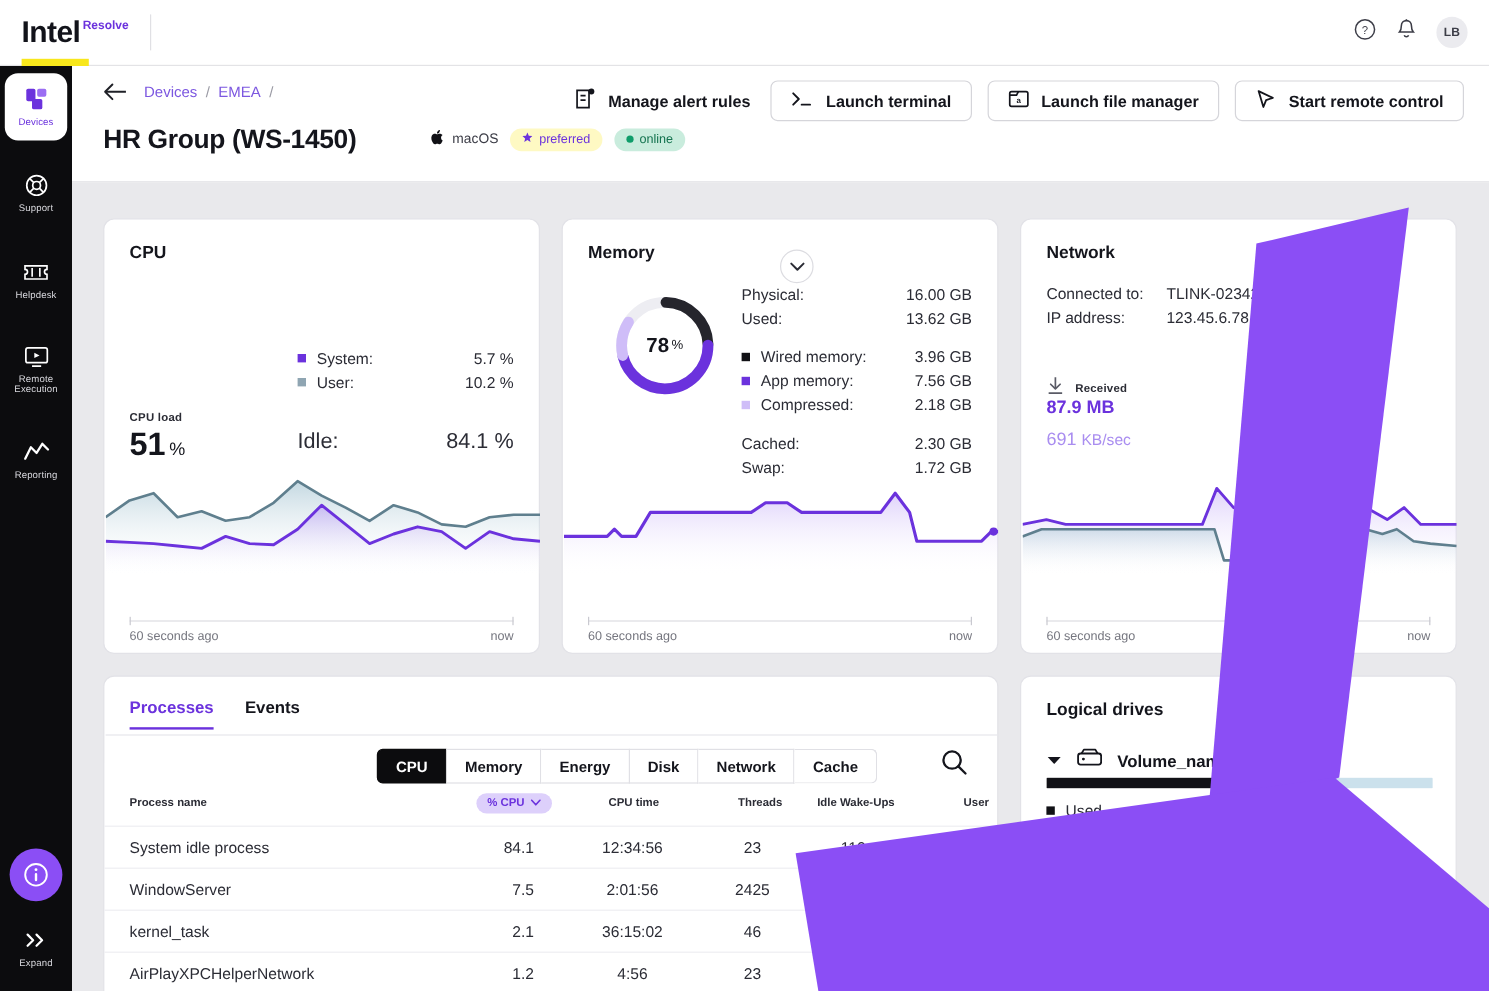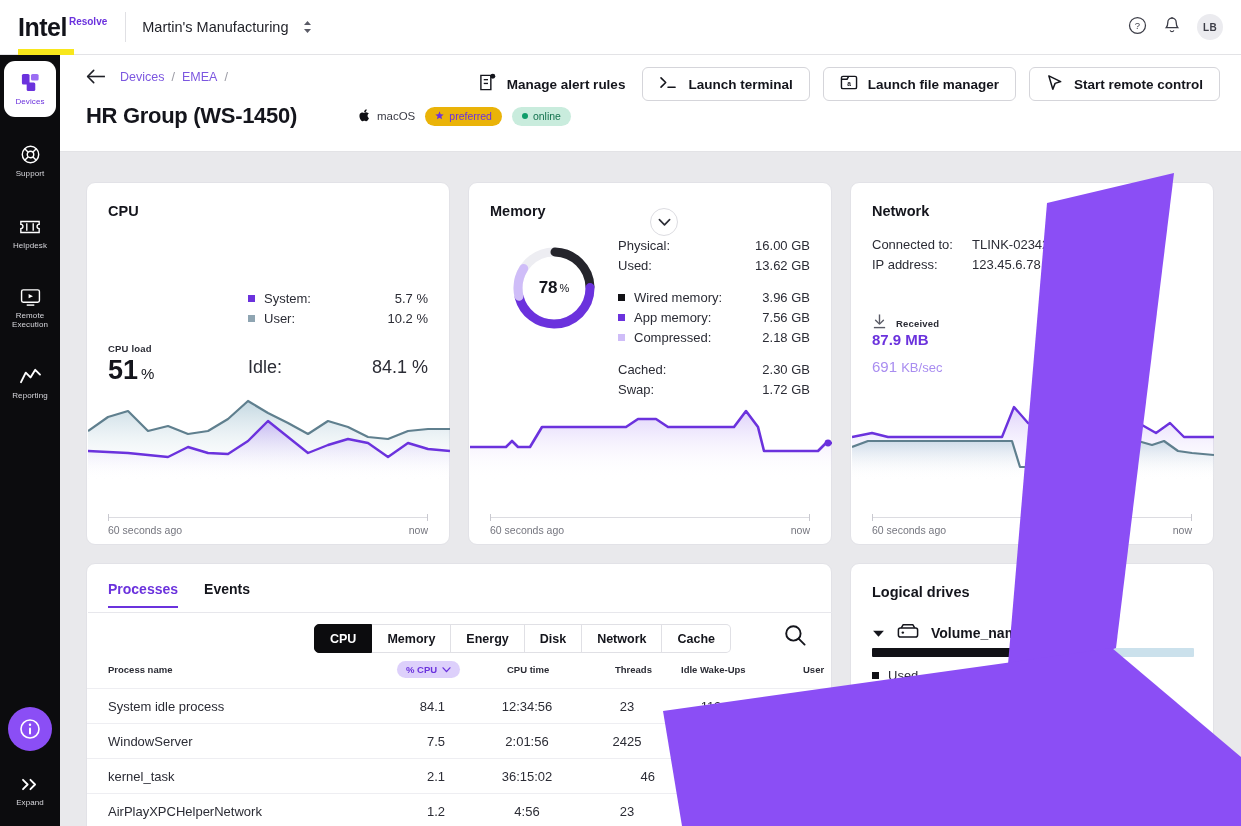--- a/index.html
+++ b/index.html
@@ -67,21 +67,21 @@
   .crumbrow { position:absolute; left:26px; top:14px; display:flex; align-items:center; gap:13px; }
   .back-arrow { cursor:pointer; color:#1f2027; display:flex; }
   .crumbs { display:flex; align-items:center; gap:7px; font-size:12.5px; }
   .crumb-link { color:#7c57e0; cursor:pointer; }
   .crumb-sep { color:#9a9aa4; }
   .titlerow { position:absolute; left:26px; top:48px; display:flex; align-items:center; gap:0; }
   .page-title { font-size:22px; font-weight:700; color:#14151c; letter-spacing:-0.3px; }
   .badges { display:flex; align-items:center; gap:10px; margin-left:62px; }
   .os-badge { display:flex; align-items:center; gap:7px; font-size:11.5px; color:#3a3b45; }
   .pill { height:19px; border-radius:10px; display:flex; align-items:center; gap:5px; padding:0 10px; font-size:10.5px; }
-  .pill-pref { background:#eab308; color:#6b32dd; }
+  .pill-pref { background:#fef9c3; color:#6b32dd; }
   .pill-online { background:#c9ecdd; color:#14734f; }
   .dot { width:6px; height:6px; border-radius:50%; background:#0f9d6a; }
   .head-actions { position:absolute; right:21px; top:12px; display:flex; align-items:center; gap:13px; }
   .head-btn {
     height:34px; border:1px solid #d5d5da; border-radius:6px; background:#fff;
     display:flex; align-items:center; gap:10px; padding:0 16px;
     font-size:13.5px; font-weight:700; color:#14151c; cursor:pointer;
   }
   .head-btn.plain { border:none; padding:0 4px; }
   .chev-toggle {
@@ -179,29 +179,20 @@
 
 <div class="app">
 
   <div class="topbar">
     <div class="logo-wrap">
       <div class="logo-text">Intel</div>
       <div class="logo-sub">Resolve</div>
       <div class="logo-underline"></div>
     </div>
     <div class="org-divider"></div>
-    <div class="org-select">
-      <span class="org-name">Martin's Manufacturing</span>
-      <span class="stepper">
-        <svg width="11" height="16" viewBox="0 0 11 16">
-            <path d="M5.5 2 L9 6 L2 6 Z" fill="#5a5b66"></path>
-            <path d="M5.5 14 L9 10 L2 10 Z" fill="#5a5b66"></path>
-          </svg>
-      </span>
-    </div>
     <div class="top-right">
       <span>
         <svg width="19" height="19" viewBox="0 0 20 20">
             <circle cx="10" cy="10" r="8.4" fill="none" stroke="#3c3d47" stroke-width="1.3"></circle>
             <text x="10" y="14" font-size="10" text-anchor="middle" fill="#3c3d47" font-family="Liberation Sans">?</text>
           </svg>
       </span>
       <span>
         <svg width="18" height="19" viewBox="0 0 18 19">
             <path d="M9 2.2c-2.5 0-4.2 1.9-4.2 4.3 0 3.4-1.1 4.6-1.6 5.2h11.6c-.5-.6-1.6-1.8-1.6-5.2 0-2.4-1.7-4.3-4.2-4.3Z" fill="none" stroke="#3c3d47" stroke-width="1.3"></path>
@@ -612,21 +603,21 @@
         <div class="prow">
           <span class="c" style="left:21px;">WindowServer</span>
           <span class="c" style="left:318px; width:40px; text-align:right;">7.5</span>
           <span class="c" style="left:400px; width:80px; text-align:center;">2:01:56</span>
           <span class="c" style="left:512px; width:56px; text-align:center;">2425</span>
         </div>
         <div class="prow">
           <span class="c" style="left:21px;">kernel_task</span>
           <span class="c" style="left:318px; width:40px; text-align:right;">2.1</span>
           <span class="c" style="left:400px; width:80px; text-align:center;">36:15:02</span>
-          <span class="c" style="left:512px; width:56px; text-align:right;">46</span>
+          <span class="c" style="left:512px; width:56px; text-align:center;">46</span>
         </div>
         <div class="prow">
           <span class="c" style="left:21px;">AirPlayXPCHelperNetwork</span>
           <span class="c" style="left:318px; width:40px; text-align:right;">1.2</span>
           <span class="c" style="left:400px; width:80px; text-align:center;">4:56</span>
           <span class="c" style="left:512px; width:56px; text-align:center;">23</span>
         </div>
       </div>
       <div class="pscroll"></div>
     </div>

